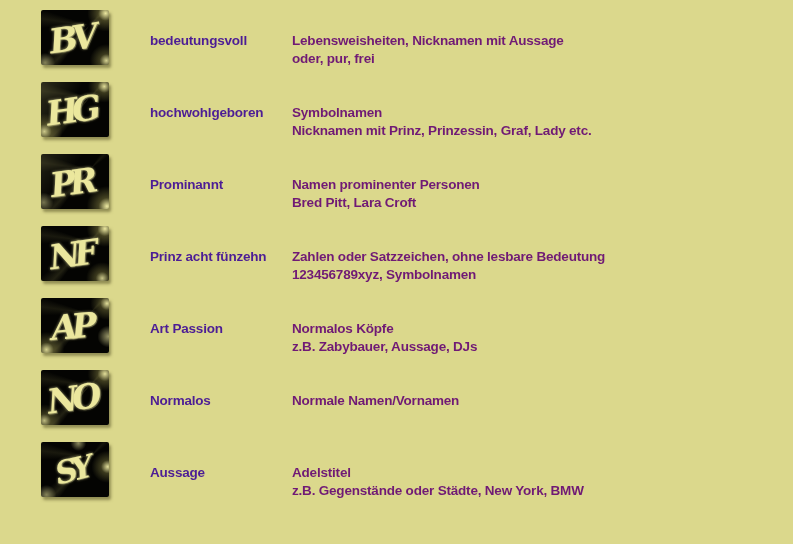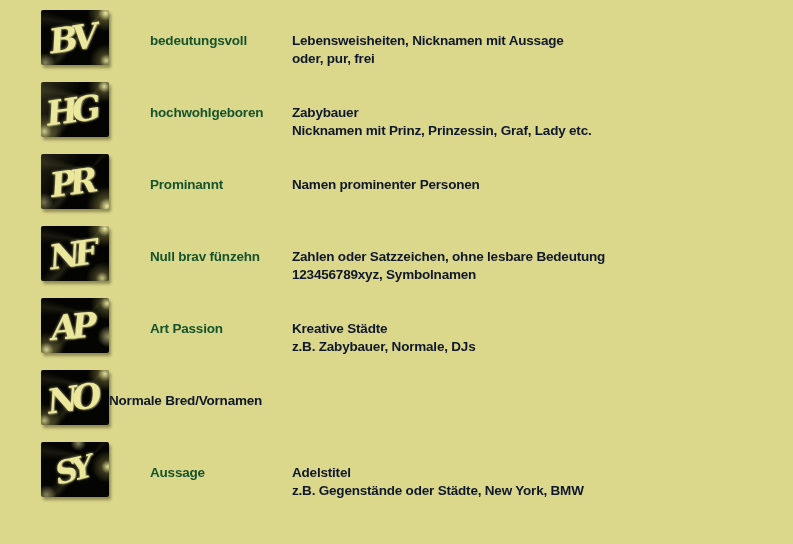--- a/index.html
+++ b/index.html
@@ -83,30 +83,30 @@
   .v7 .letters { transform:rotate(-14deg); font-size:31px; }
   .v5 .letters { transform:rotate(-5deg); }
   .label {
     width:142px;
     margin-left:41px;
     padding-top:22px;
     font-size:13.5px;
     font-weight:bold;
     letter-spacing:-0.2px;
     line-height:18px;
-    color:#14532d;
+    color:#4c1d95;
     flex:0 0 auto;
   }
   .desc {
     padding-top:22px;
     font-size:13.5px;
     font-weight:bold;
     letter-spacing:-0.2px;
     line-height:18px;
-    color:#0f172a;
+    color:#701a75;
     white-space:nowrap;
   }
 </style>
 </head>
 <body>
 
 <div class="page">
   <div class="rows">
 
     <div class="row">
@@ -119,63 +119,65 @@
         <div>oder, pur, frei</div>
       </div>
     </div>
 
     <div class="row">
       <div class="icon v2">
         <span class="letters">HG</span>
       </div>
       <div class="label">hochwohlgeboren</div>
       <div class="desc">
-        <div>Zabybauer</div>
+        <div>Symbolnamen</div>
         <div>Nicknamen mit Prinz, Prinzessin, Graf, Lady etc.</div>
       </div>
     </div>
 
     <div class="row">
       <div class="icon v3">
         <span class="letters">PR</span>
       </div>
       <div class="label">Prominannt</div>
       <div class="desc">
         <div>Namen prominenter Personen</div>
+        <div>Bred Pitt, Lara Croft</div>
       </div>
     </div>
 
     <div class="row">
       <div class="icon v4">
         <span class="letters">NF</span>
       </div>
-      <div class="label">Null brav fünzehn</div>
+      <div class="label">Prinz acht fünzehn</div>
       <div class="desc">
         <div>Zahlen oder Satzzeichen, ohne lesbare Bedeutung</div>
         <div>123456789xyz, Symbolnamen</div>
       </div>
     </div>
 
     <div class="row">
       <div class="icon v5">
         <span class="letters">AP</span>
       </div>
       <div class="label">Art Passion</div>
       <div class="desc">
-        <div>Kreative Städte</div>
-        <div>z.B. Zabybauer, Normale, DJs</div>
+        <div>Normalos Köpfe</div>
+        <div>z.B. Zabybauer, Aussage, DJs</div>
       </div>
     </div>
 
     <div class="row">
       <div class="icon v6">
         <span class="letters">NO</span>
       </div>
+      <div class="label">Normalos</div>
       <div class="desc">
-        <div>Normale Bred/Vornamen</div>
+        <div>Normale Namen/Vornamen</div>
       </div>
     </div>
 
     <div class="row">
       <div class="icon v7">
         <span class="letters">SY</span>
       </div>
       <div class="label">Aussage</div>
       <div class="desc">
         <div>Adelstitel</div>

